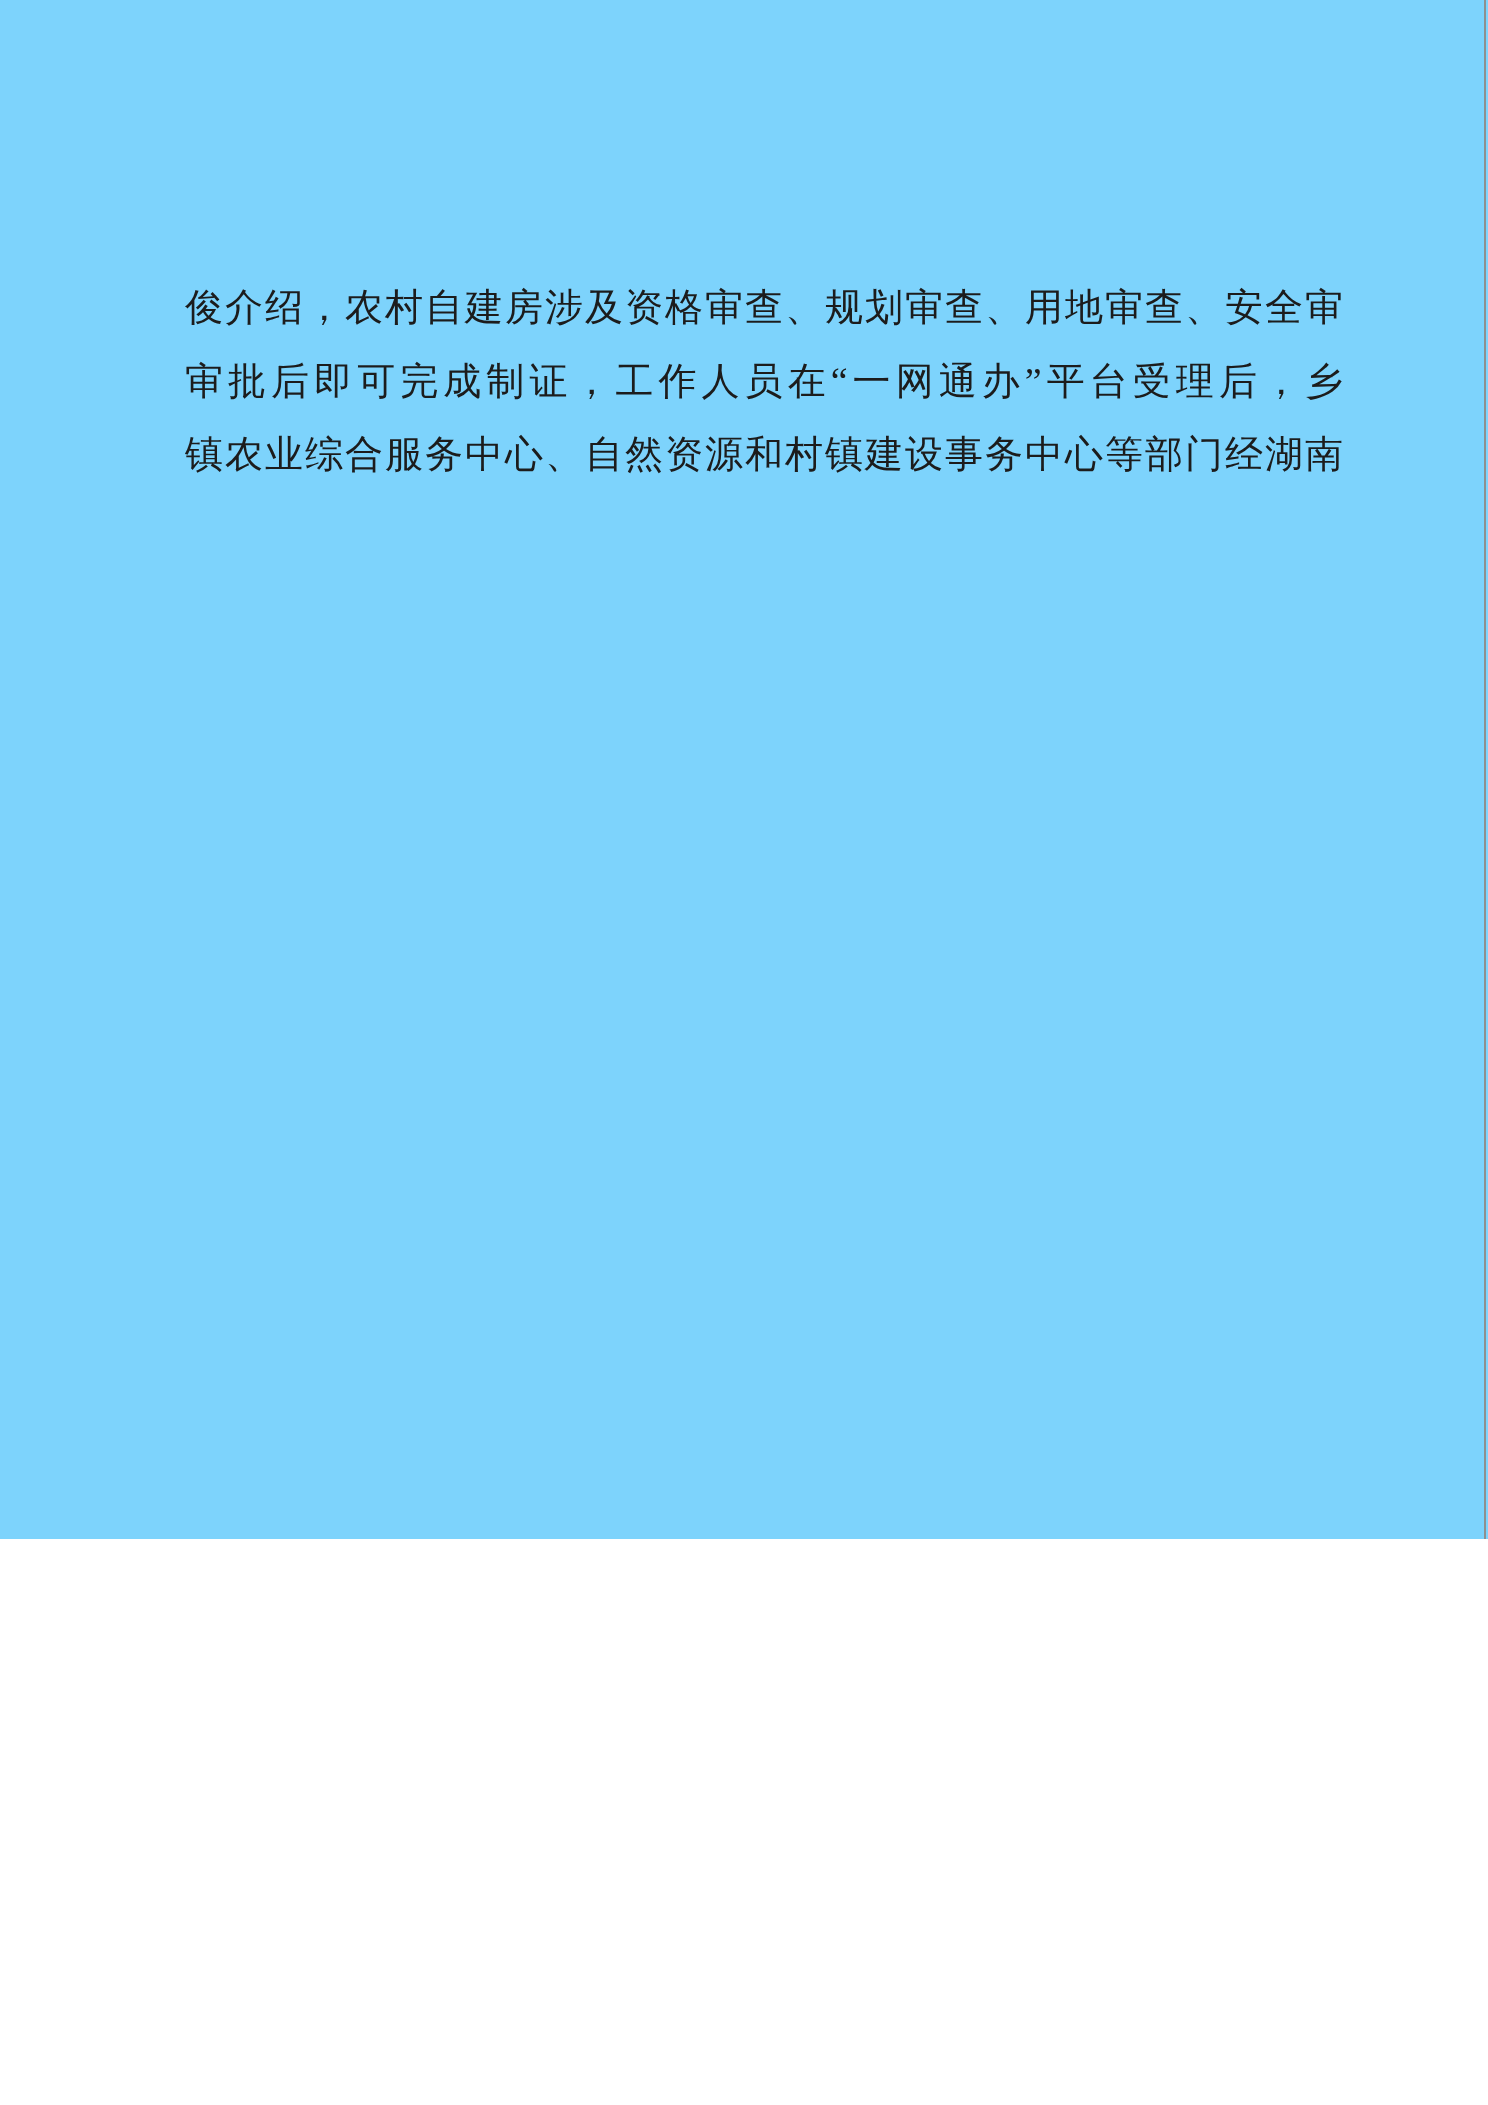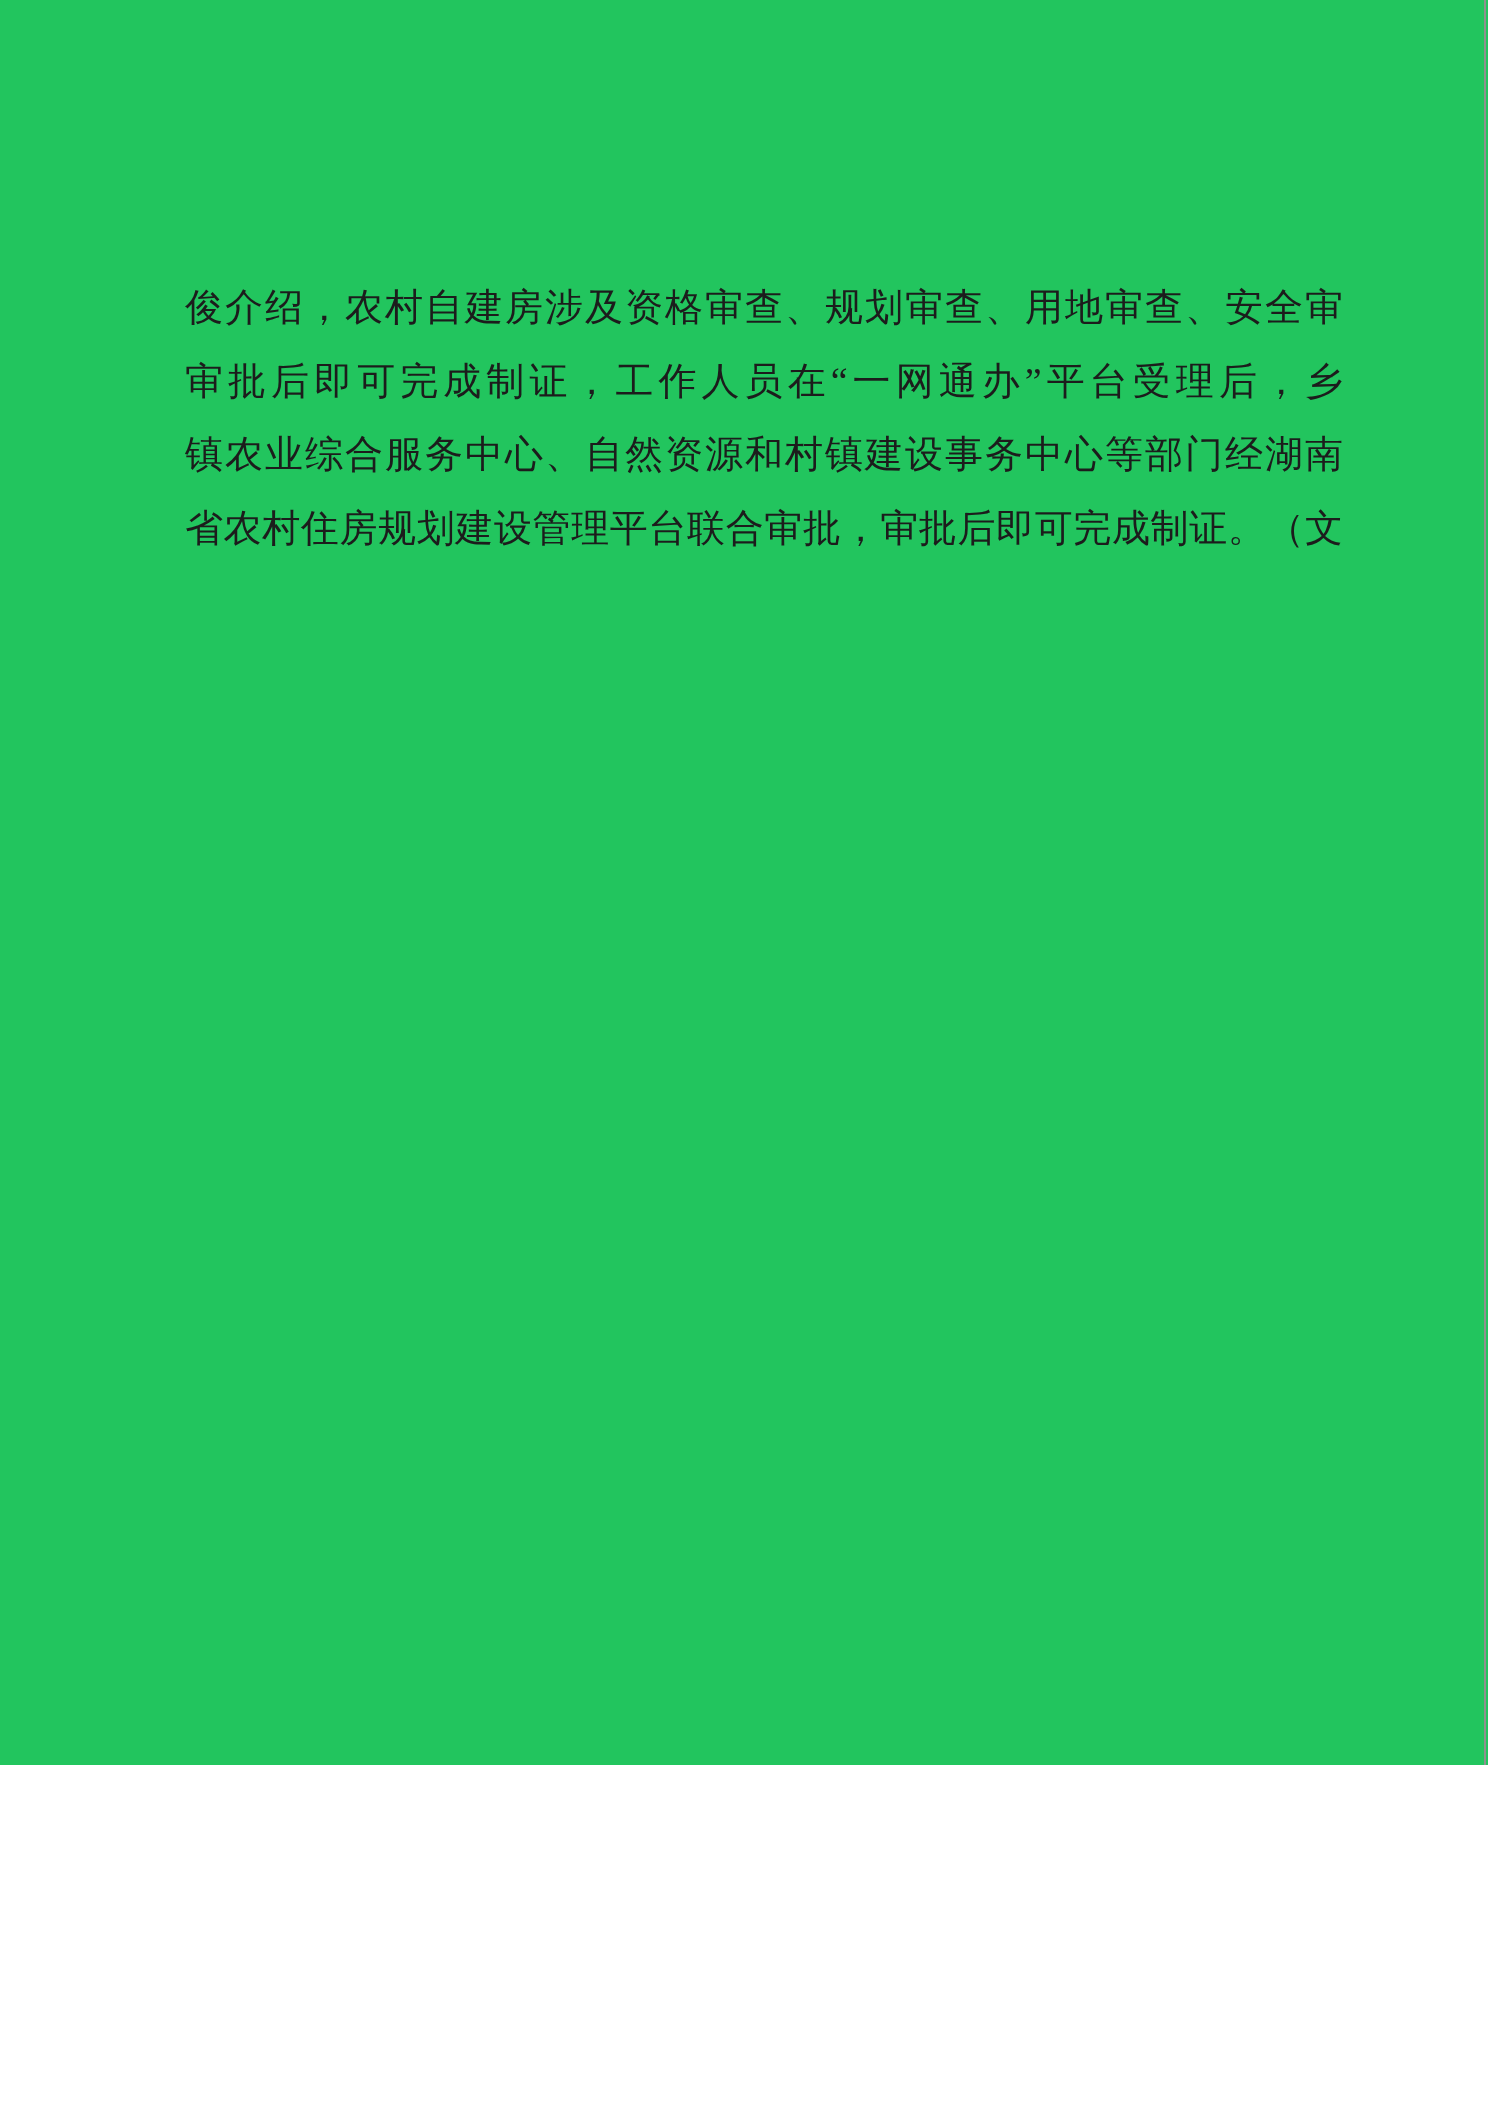--- a/index.html
+++ b/index.html
@@ -3,22 +3,22 @@
 <meta charset="utf-8">
 <style>
   html, body {
     margin: 0;
     padding: 0;
     background: #ffffff;
   }
   .page {
     position: relative;
     width: 1488px;
-    height: 1765px;
-    background: #22c55e;
+    height: 1539px;
+    background: #7dd3fc;
     overflow: hidden;
     font-family: "Liberation Serif", "DejaVu Serif", serif;
   }
   .text-block {
     position: absolute;
     left: 185px;
     top: 271px;
     width: 1158px;
     color: #1c1c1c;
   }
@@ -56,20 +56,19 @@
 </style>
 </head>
 <body>
 
 <div class="page">
 
   <div class="text-block">
     <div class="text-line">俊介绍，农村自建房涉及资格审查、规划审查、用地审查、安全审</div>
     <div class="text-line">审批后即可完成制证，工作人员在“一网通办”平台受理后，乡</div>
     <div class="text-line">镇农业综合服务中心、自然资源和村镇建设事务中心等部门经湖南</div>
-    <div class="text-line">省农村住房规划建设管理平台联合审批，审批后即可完成制证。（文</div>
   </div>
 
   <div class="page-number">– 7 –</div>
 
   <div class="edge-line"></div>
 
 </div>
 
 </body></html>

